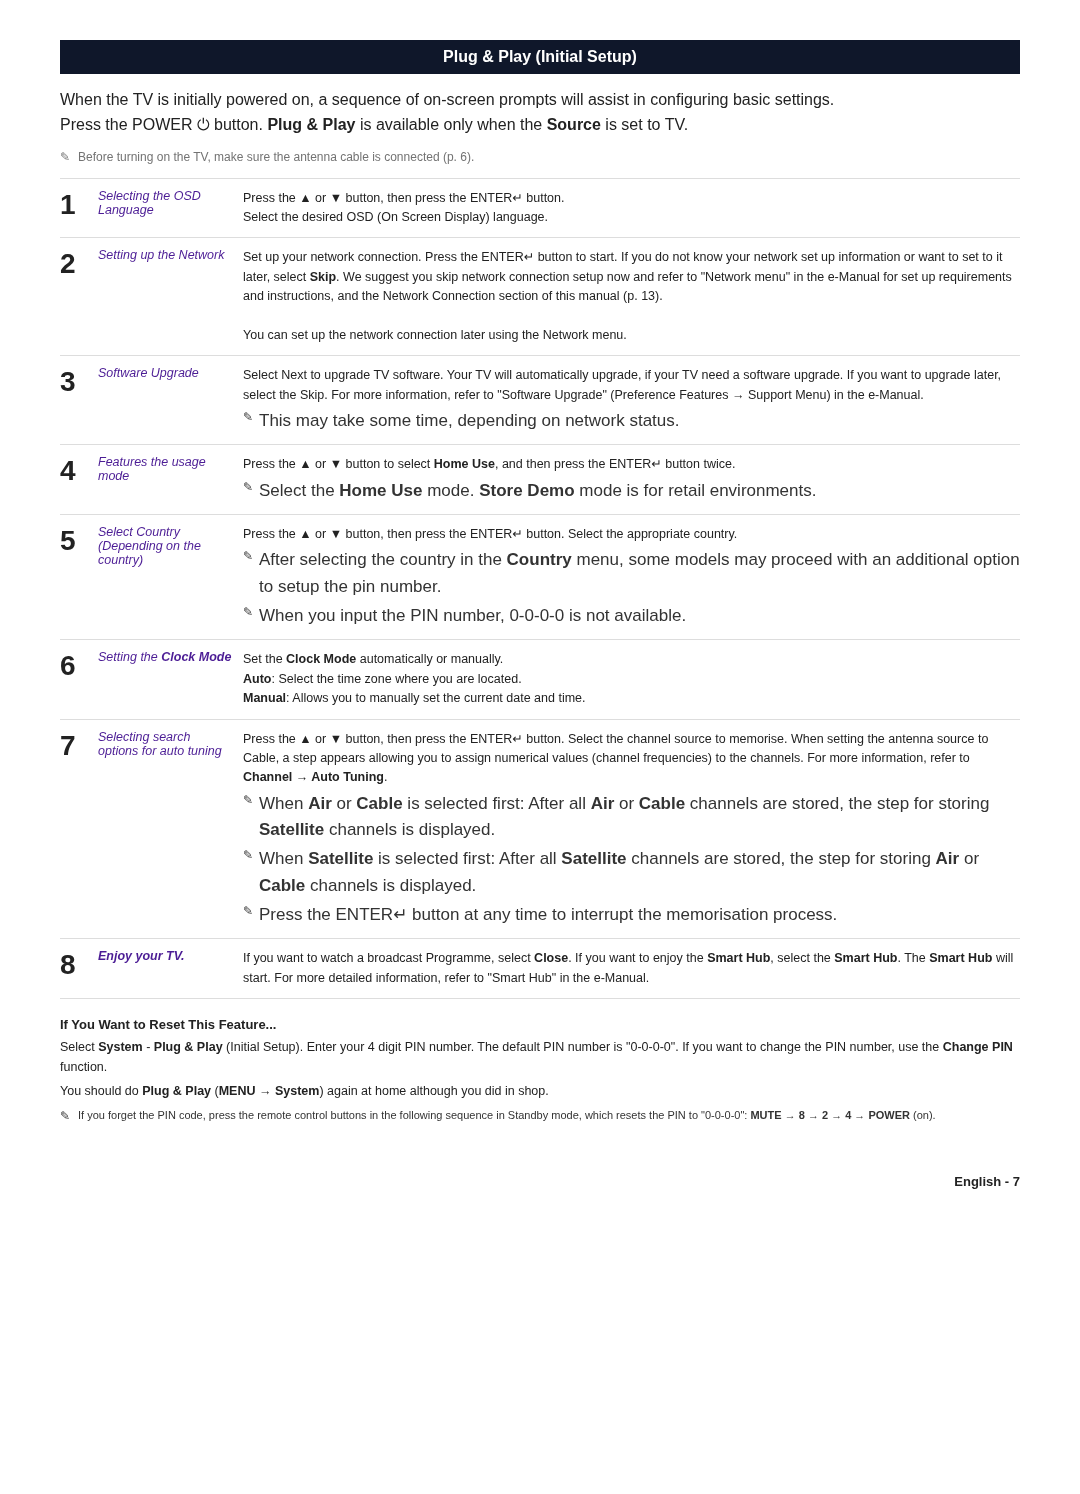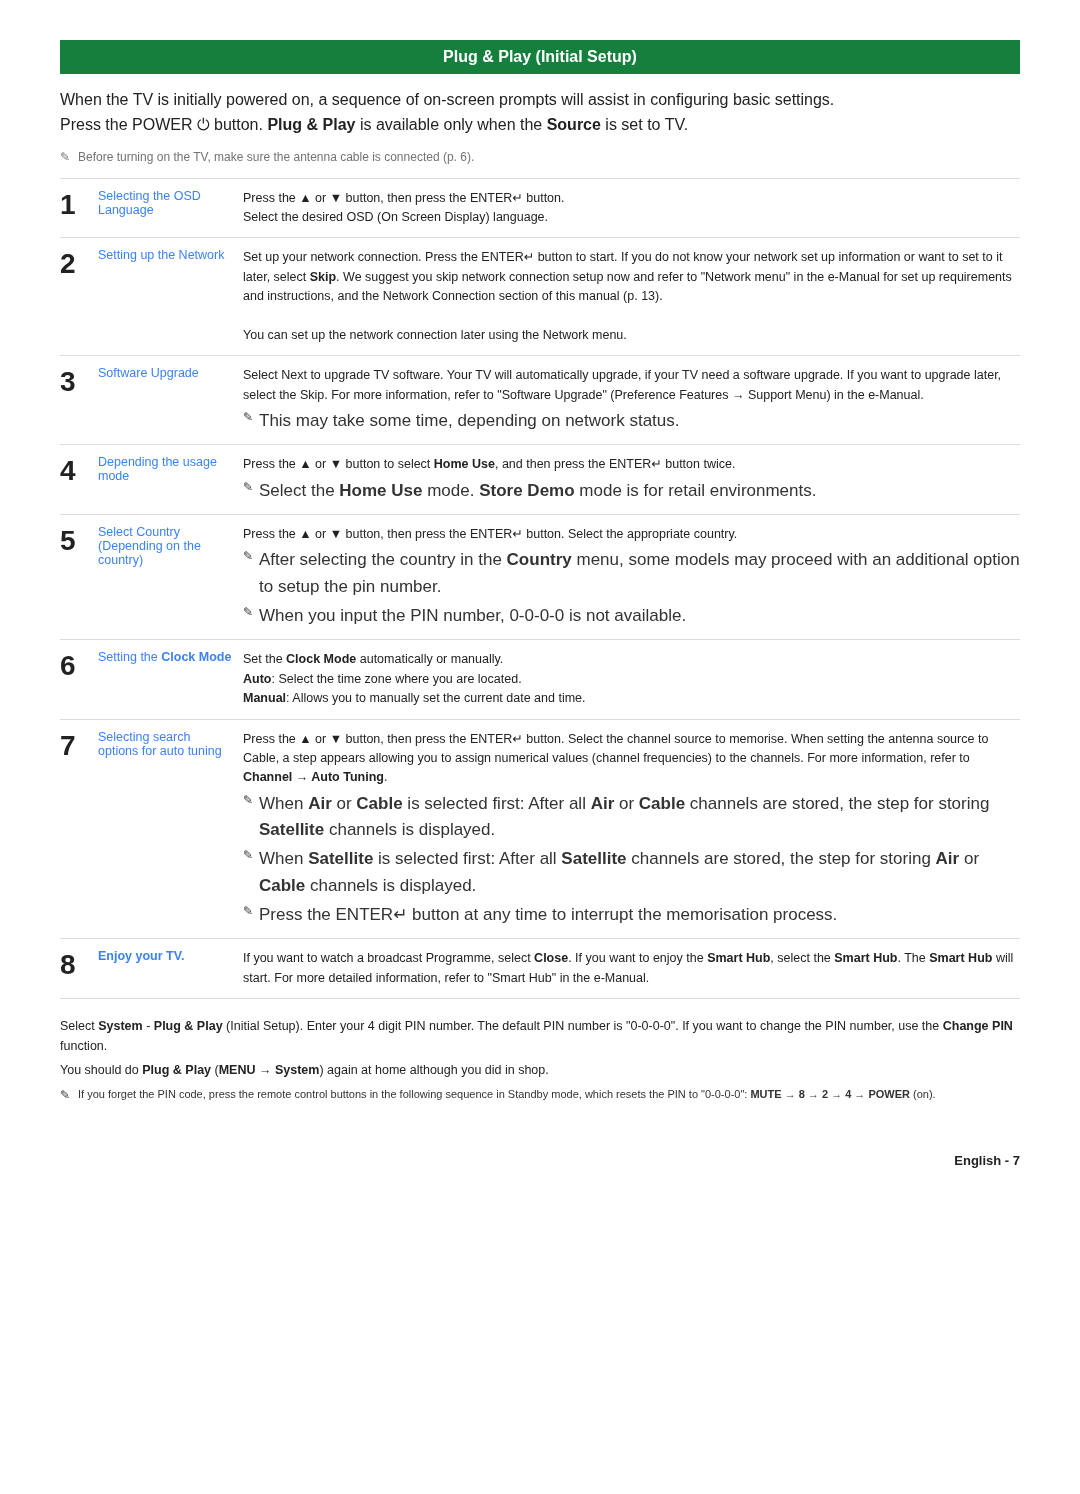--- a/index.html
+++ b/index.html
@@ -10,21 +10,21 @@
       color: #222;
       width: 1080px;
       min-height: 1494px;
       padding: 40px 60px;
     }
     .page-container {
       max-width: 960px;
       margin: 0 auto;
     }
     .main-title {
-      background: #15803d;
+      background: #0f172a;
       color: #fff;
       text-align: center;
       font-size: 16px;
       font-weight: bold;
       padding: 8px 0;
       margin-bottom: 14px;
     }
     .intro-text {
       font-size: 16px;
       line-height: 1.55;
@@ -61,21 +61,22 @@
       color: #222;
       vertical-align: top;
       padding: 10px 6px 10px 0;
       text-align: left;
     }
     .step-label-cell {
       width: 145px;
       font-size: 12.5px;
       vertical-align: top;
       padding: 10px 10px 10px 0;
-      color: #3b82f6;
+      color: #4c1d95;
+      font-style: italic;
     }
     .step-content-cell {
       font-size: 12.5px;
       vertical-align: top;
       padding: 10px 0;
       line-height: 1.55;
       color: #222;
     }
     .step-content-cell .note {
       font-size: 17px;
@@ -170,21 +171,21 @@
         <td class="step-num-cell">3</td>
         <td class="step-label-cell">Software Upgrade</td>
         <td class="step-content-cell">
           Select Next to upgrade TV software. Your TV will automatically upgrade, if your TV need a software upgrade. If you want to upgrade later, select the Skip. For more information, refer to "Software Upgrade" (Preference Features → Support Menu) in the e-Manual.
           <div class="note">This may take some time, depending on network status.</div>
         </td>
       </tr>
 
       <tr>
         <td class="step-num-cell">4</td>
-        <td class="step-label-cell">Depending the usage mode</td>
+        <td class="step-label-cell">Features the usage mode</td>
         <td class="step-content-cell">
           Press the ▲ or ▼ button to select <b>Home Use</b>, and then press the ENTER↵ button twice.
           <div class="note">Select the <b>Home Use</b> mode. <b>Store Demo</b> mode is for retail environments.</div>
         </td>
       </tr>
 
       <tr>
         <td class="step-num-cell">5</td>
         <td class="step-label-cell">Select Country (Depending on the country)</td>
         <td class="step-content-cell">
@@ -219,20 +220,21 @@
         <td class="step-num-cell">8</td>
         <td class="step-label-cell"><b>Enjoy your TV.</b></td>
         <td class="step-content-cell">
           If you want to watch a broadcast Programme, select <b>Close</b>. If you want to enjoy the <b>Smart Hub</b>, select the <b>Smart Hub</b>. The <b>Smart Hub</b> will start. For more detailed information, refer to "Smart Hub" in the e-Manual.
         </td>
       </tr>
     </tbody>
   </table>
 
   <div class="reset-section">
+    <p class="reset-title">If You Want to Reset This Feature...</p>
     <p class="reset-text">
       Select <b>System</b> - <b>Plug &amp; Play</b> (Initial Setup). Enter your 4 digit PIN number. The default PIN number is "0-0-0-0". If you want to change the PIN number, use the <b>Change PIN</b> function.
     </p>
     <p class="reset-text">
       You should do <b>Plug &amp; Play</b> (<b>MENU → System</b>) again at home although you did in shop.
     </p>
     <p class="footer-note">
       If you forget the PIN code, press the remote control buttons in the following sequence in Standby mode, which resets the PIN to "0-0-0-0": <b>MUTE → 8 → 2 → 4 → POWER</b> (on).
     </p>
   </div>

